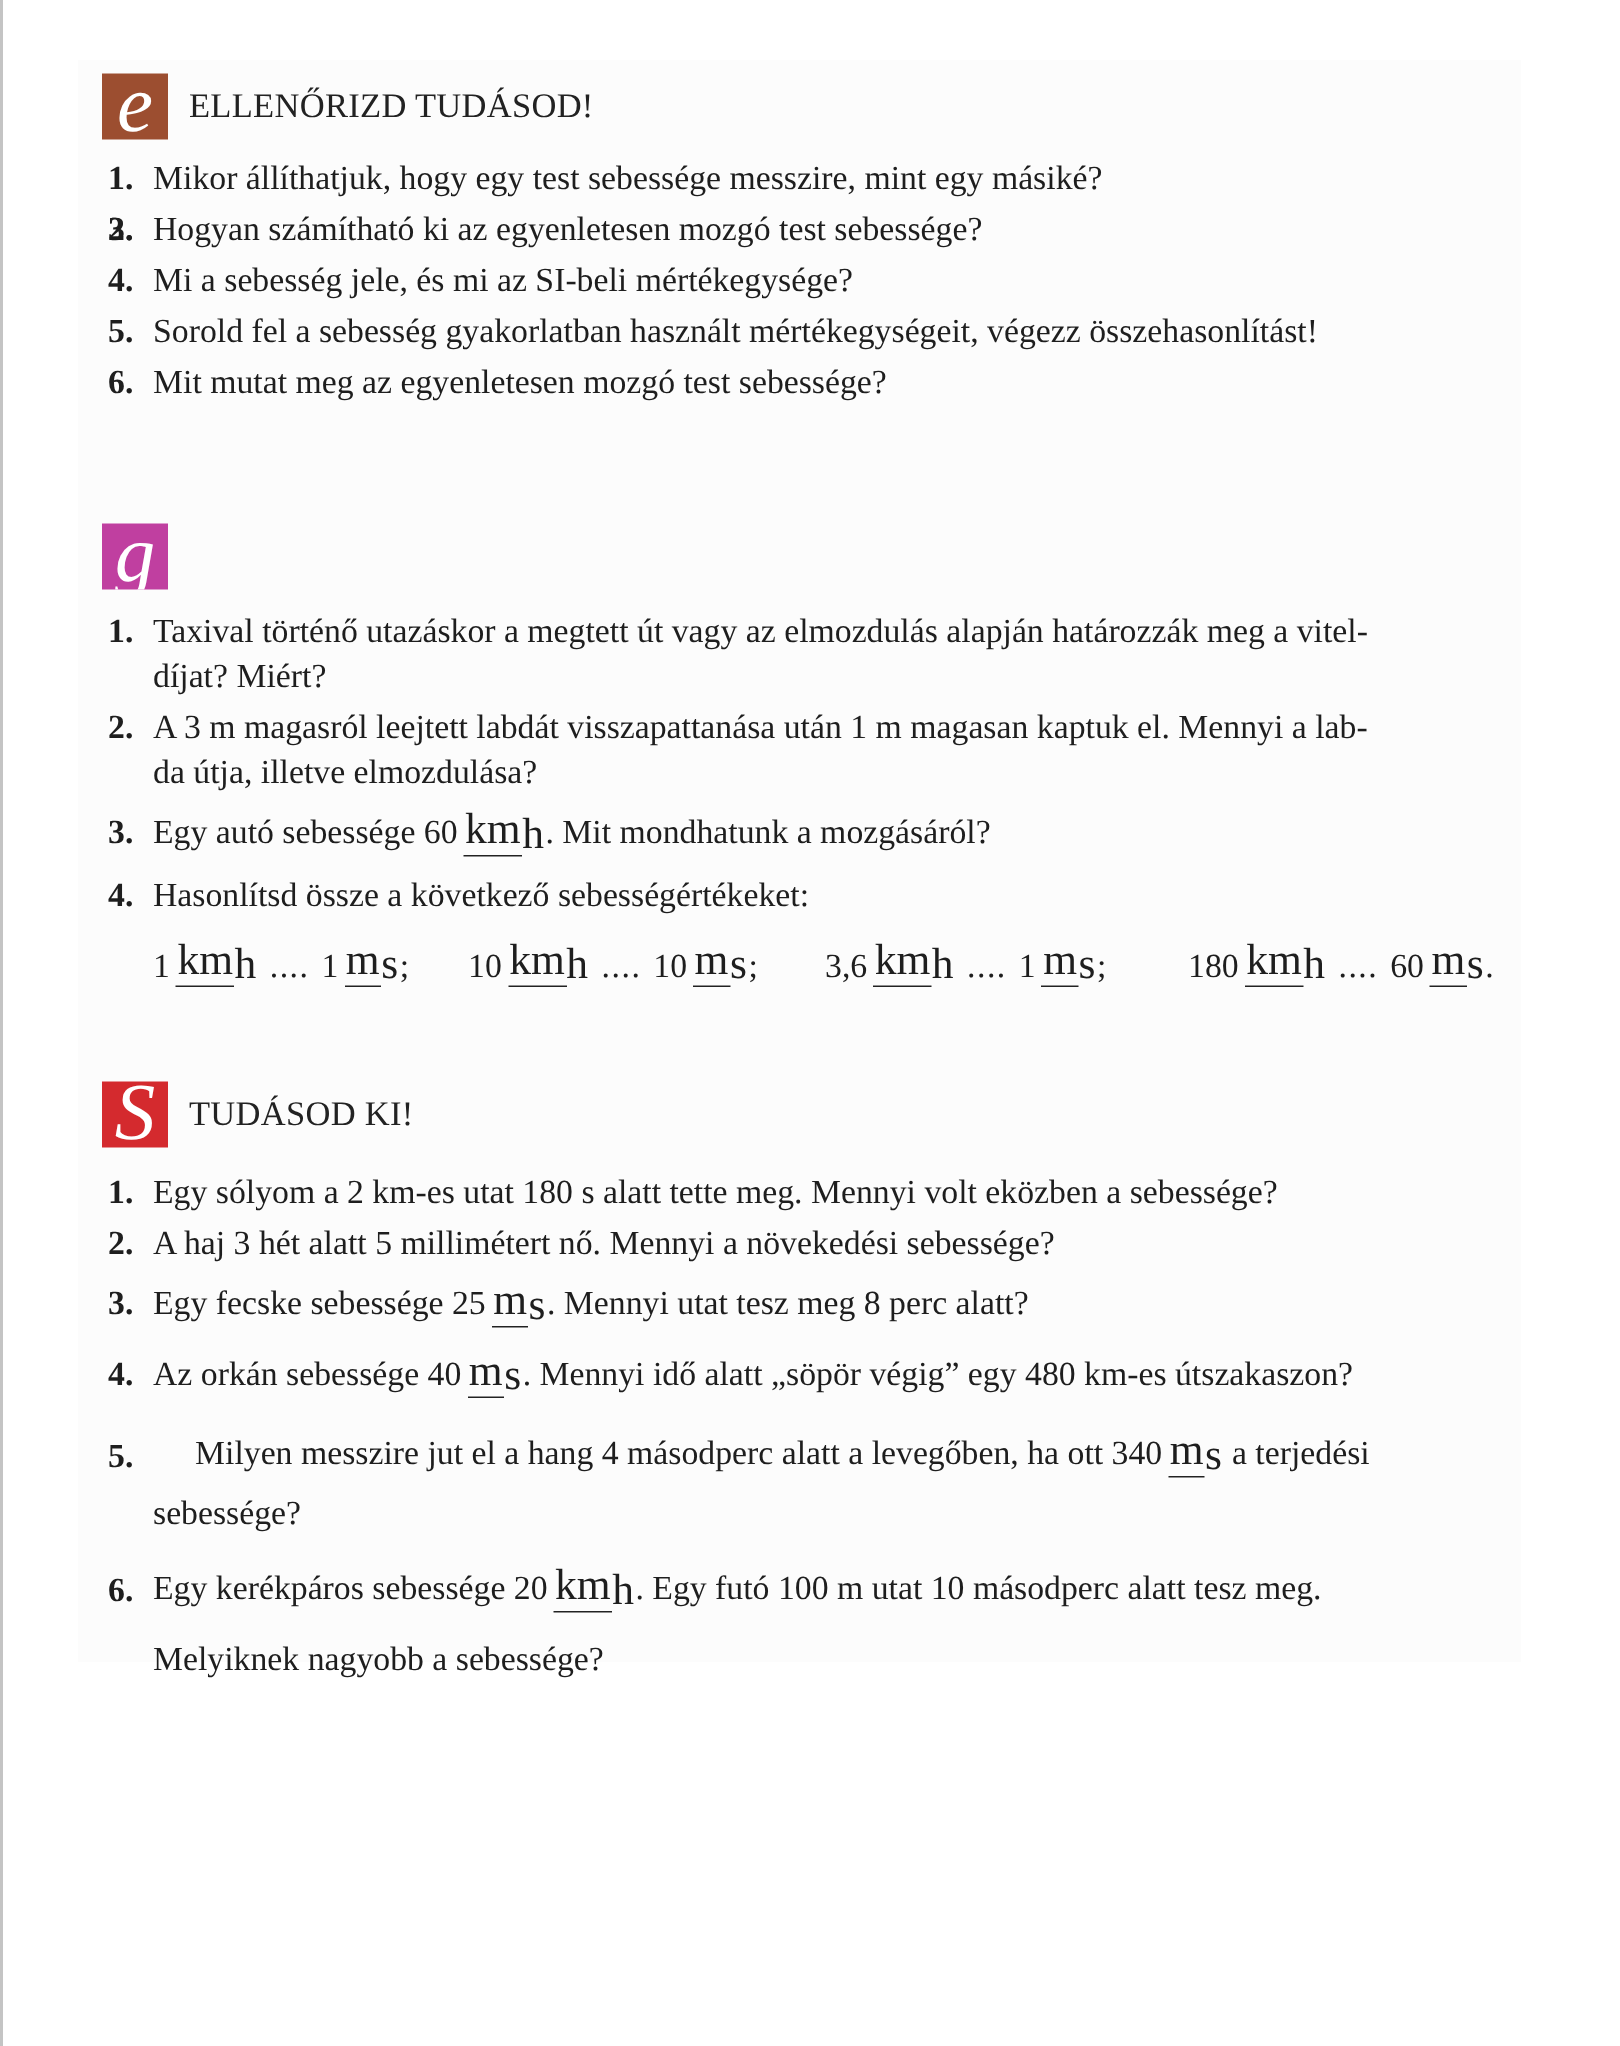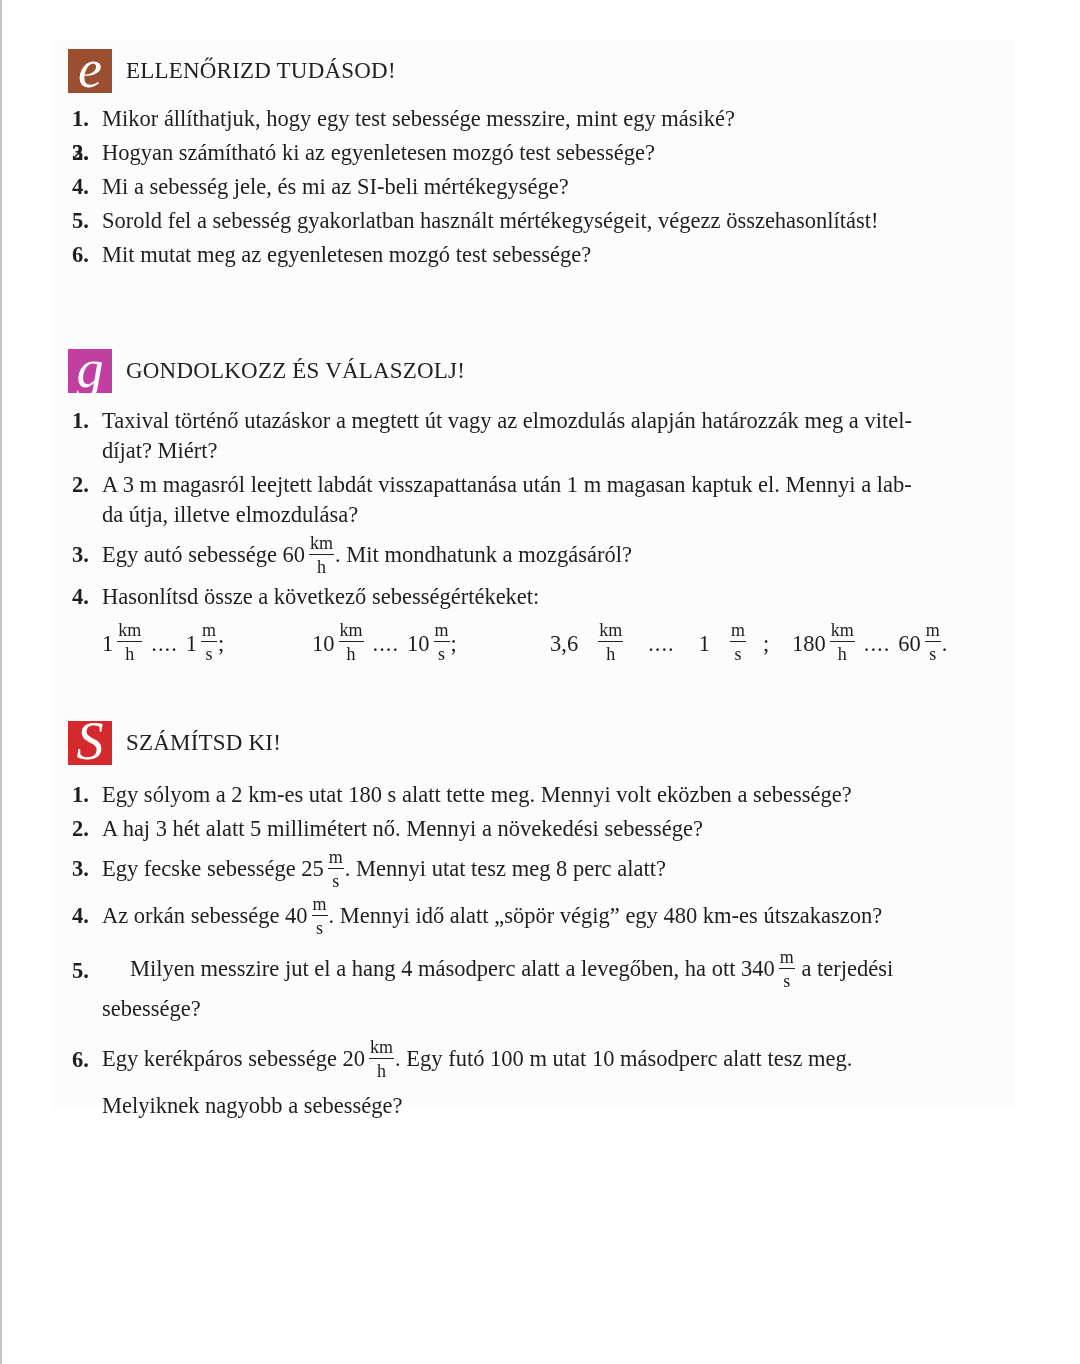--- a/index.html
+++ b/index.html
@@ -29,23 +29,23 @@
     }
     .badge span { display: block; transform: translateY(-2px); }
     .sec-title { font-size: 23px; letter-spacing: 0.2px; color: #222; }
     .items { list-style: none; margin: 0; padding: 0; }
     .item {
       position: relative; padding-left: 34px; font-size: 22.5px; line-height: 30px;
       width: 900px;
     }
     .num { position: absolute; left: 4px; top: 0; font-weight: bold; }
     .frac {
-      display: inline-flex; flex-direction: column; align-items: center;
+      display: inline-flex; flex-direction: row; align-items: center;
       vertical-align: middle; line-height: 1; margin: 0 1px 0 4px;
-      font-size: 18px; position: relative; top: -2px;
+      font-size: 29px; position: relative; top: -2px;
     }
     .frac .top { padding: 0 1px 2px; border-bottom: 1px solid #222; }
     .frac .bot { padding-top: 3px; }
     .cmp-row { display: flex; align-items: center; padding-left: 34px; height: 64px; font-size: 22.5px; }
     .cmp { display: inline-flex; align-items: center; }
     .dots { margin: 0 8px; letter-spacing: 1px; }
   </style>
 </head>
 <body>
 
@@ -67,21 +67,20 @@
     <li class="item" style="margin-bottom:4px;"><span class="num">5.</span><span>Sorold fel a sebesség gyakorlatban használt mértékegységeit, végezz összehasonlítást!</span></li>
     <li class="item"><span class="num">6.</span><span>Mit mutat meg az egyenletesen mozgó test sebessége?</span></li>
   </ul>
 </section>
 
 <section class="section" style="top:348px;">
   <div class="sec-header">
     <div class="badge" style="background:#c03fa0;">
         <span>g</span>
       </div>
-    <div class="sec-title">GONDOLKOZZ ÉS VÁLASZOLJ!</div>
   </div>
   <ul class="items" style="margin-top:12px;">
     <li class="item" style="margin-bottom:4px;">
       <span class="num">1.</span>
       <span>Taxival történő utazáskor a megtett út vagy az elmozdulás alapján határozzák meg a vitel-</span><br>
       <span>díjat? Miért?</span>
     </li>
     <li class="item" style="margin-bottom:0px;">
       <span class="num">2.</span>
       <span>A 3 m magasról leejtett labdát visszapattanása után 1 m magasan kaptuk el. Mennyi a lab-</span><br>
@@ -121,21 +120,21 @@
           <span class="bot">h</span>
         </span>
         <span class="dots">....</span>
         <span>10</span>
         <span class="frac">
           <span class="top">m</span>
           <span class="bot">s</span>
         </span>
         <span>;</span>
     </span>
-    <span class="cmp" style="width:242px;gap:16px;">
+    <span class="cmp" style="width:242px;">
       <span>3,6</span>
         <span class="frac">
           <span class="top">km</span>
           <span class="bot">h</span>
         </span>
         <span class="dots">....</span>
         <span>1</span>
         <span class="frac">
           <span class="top">m</span>
           <span class="bot">s</span>
@@ -157,21 +156,21 @@
         <span>.</span>
     </span>
   </div>
 </section>
 
 <section class="section" style="top:720px;">
   <div class="sec-header">
     <div class="badge" style="background:#d42a2e;">
         <span>S</span>
       </div>
-    <div class="sec-title">SZÁMÍTSD KI!</div>
+    <div class="sec-title">TUDÁSOD KI!</div>
   </div>
   <ul class="items" style="margin-top:14px;">
     <li class="item" style="margin-bottom:4px;"><span class="num">1.</span><span>Egy sólyom a 2 km-es utat 180 s alatt tette meg. Mennyi volt eközben a sebessége?</span></li>
     <li class="item" style="margin-bottom:2px;"><span class="num">2.</span><span>A haj 3 hét alatt 5 millimétert nő. Mennyi a növekedési sebessége?</span></li>
     <li class="item" style="line-height:46px;">
       <span class="num">3.</span>
       <span>Egy fecske sebessége 25</span><span class="frac">
           <span class="top">m</span>
           <span class="bot">s</span>
         </span><span>. Mennyi utat tesz meg 8 perc alatt?</span>

